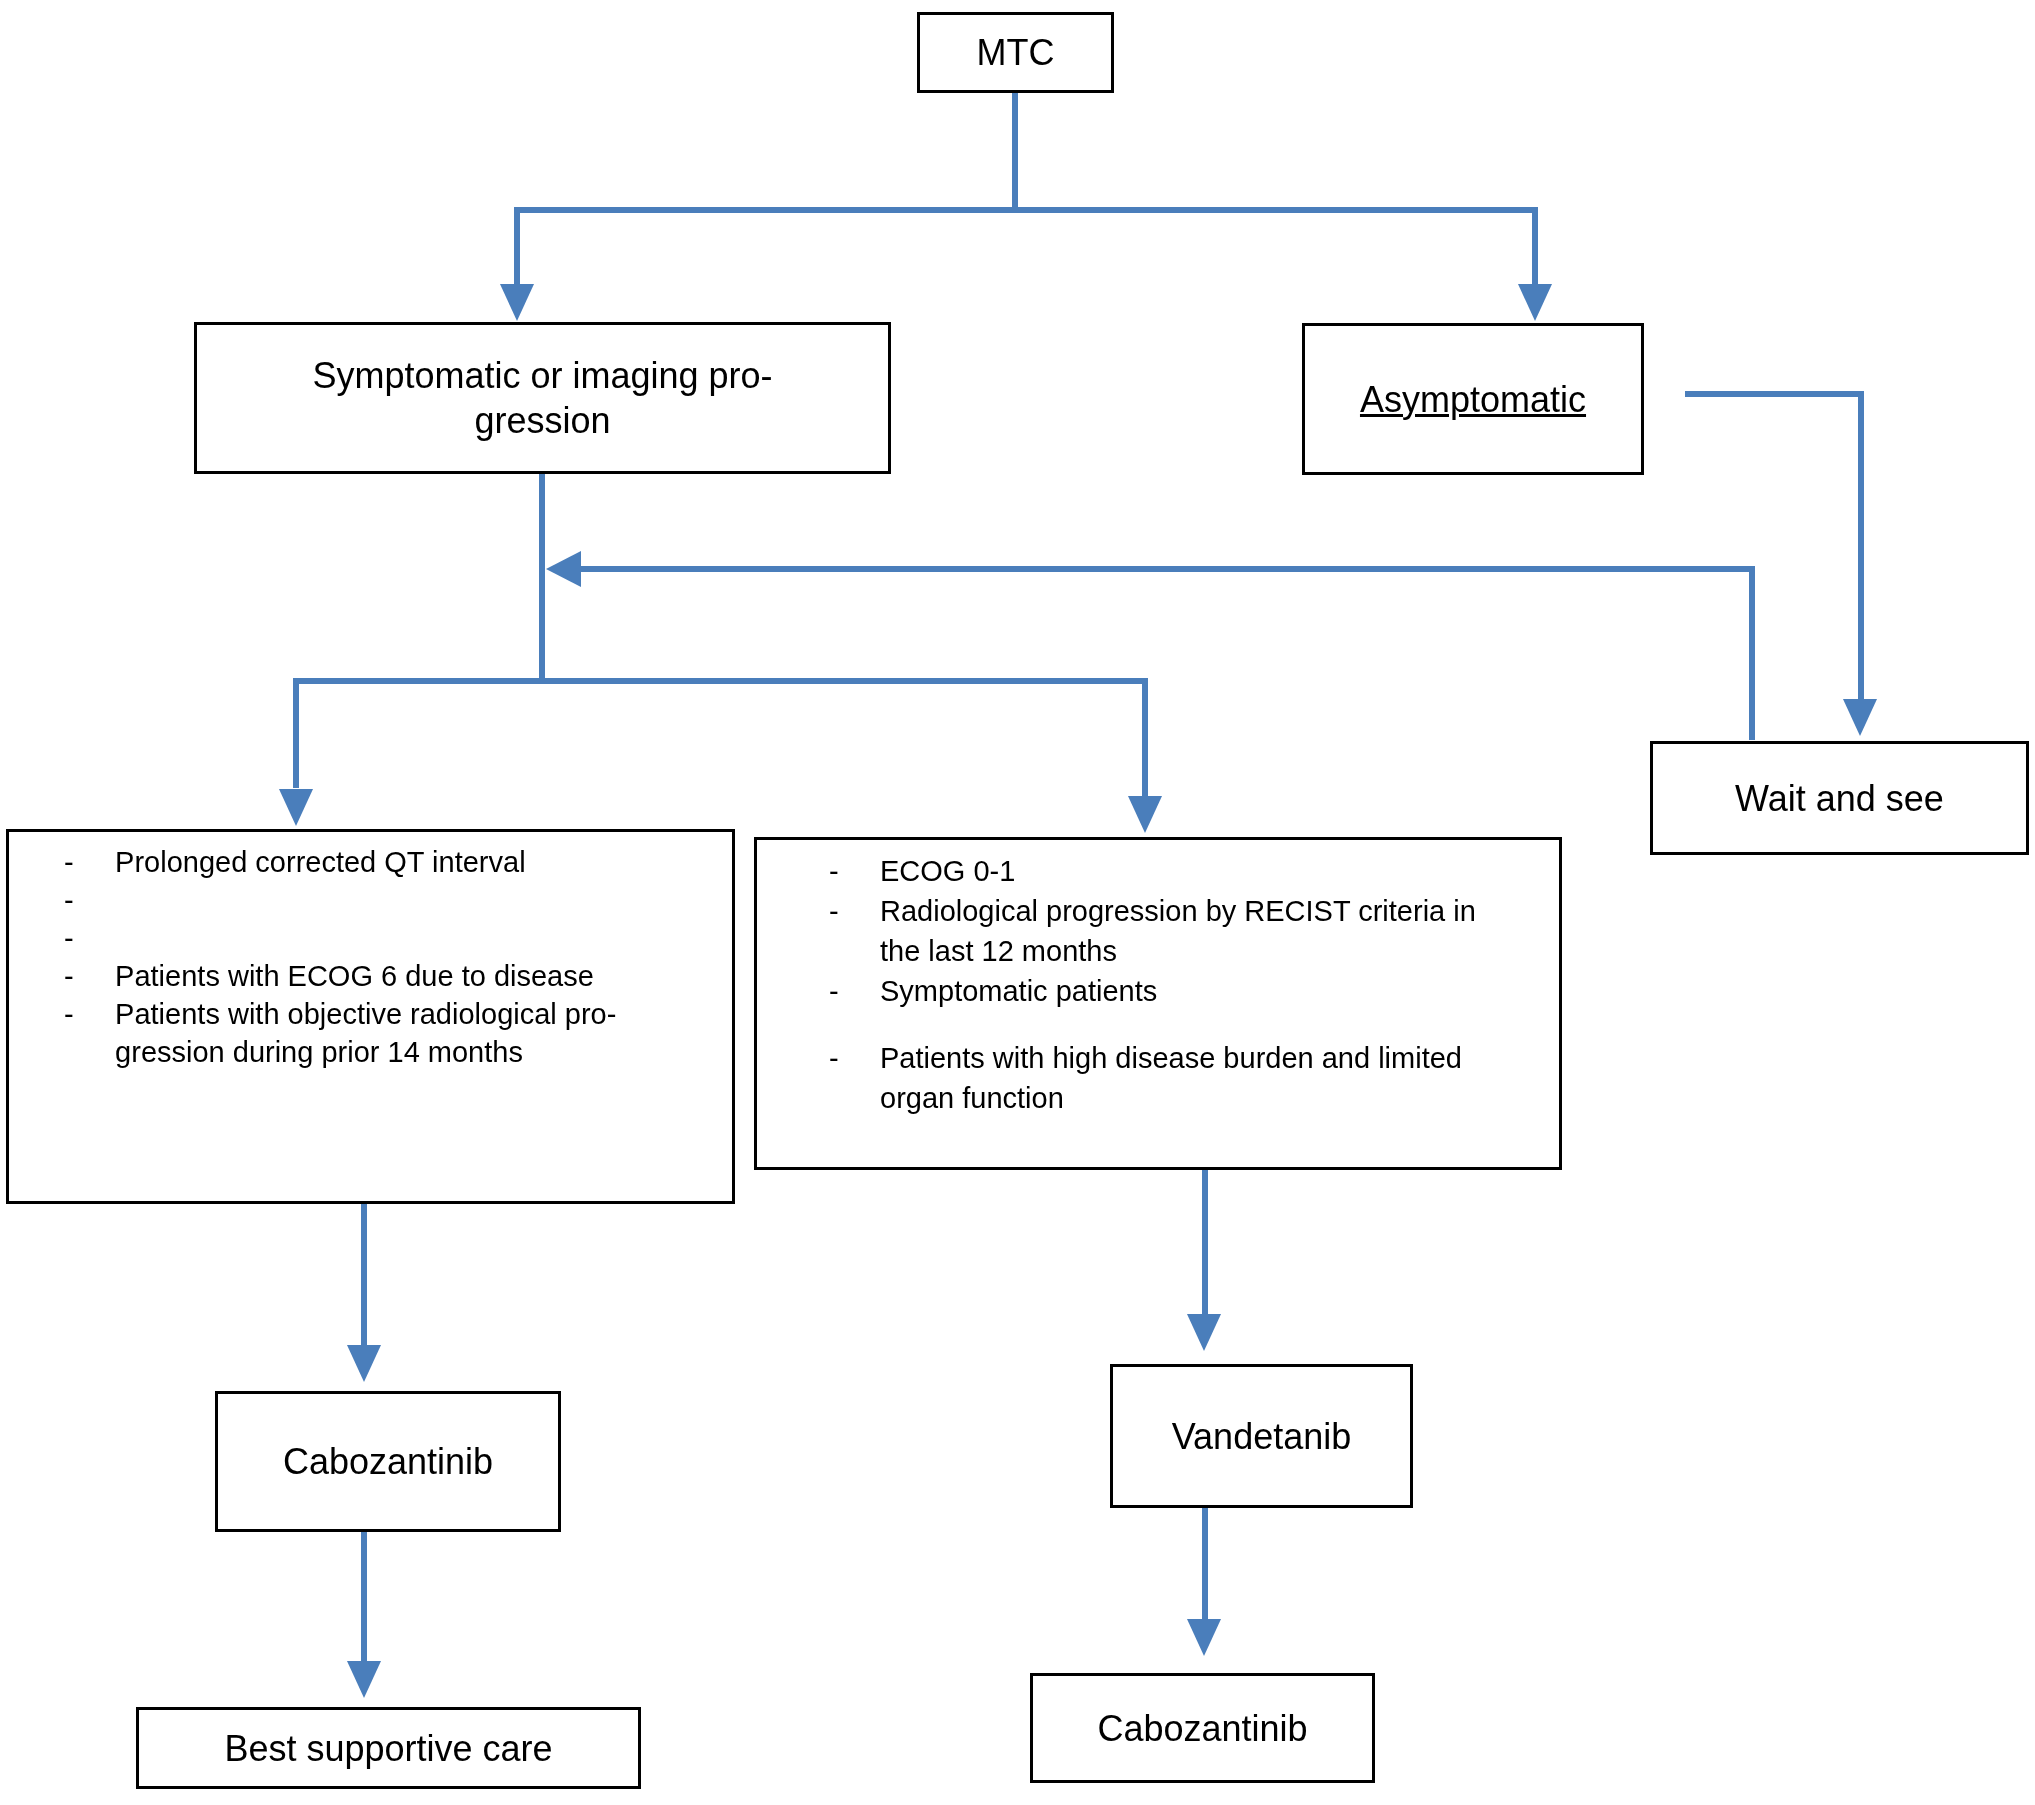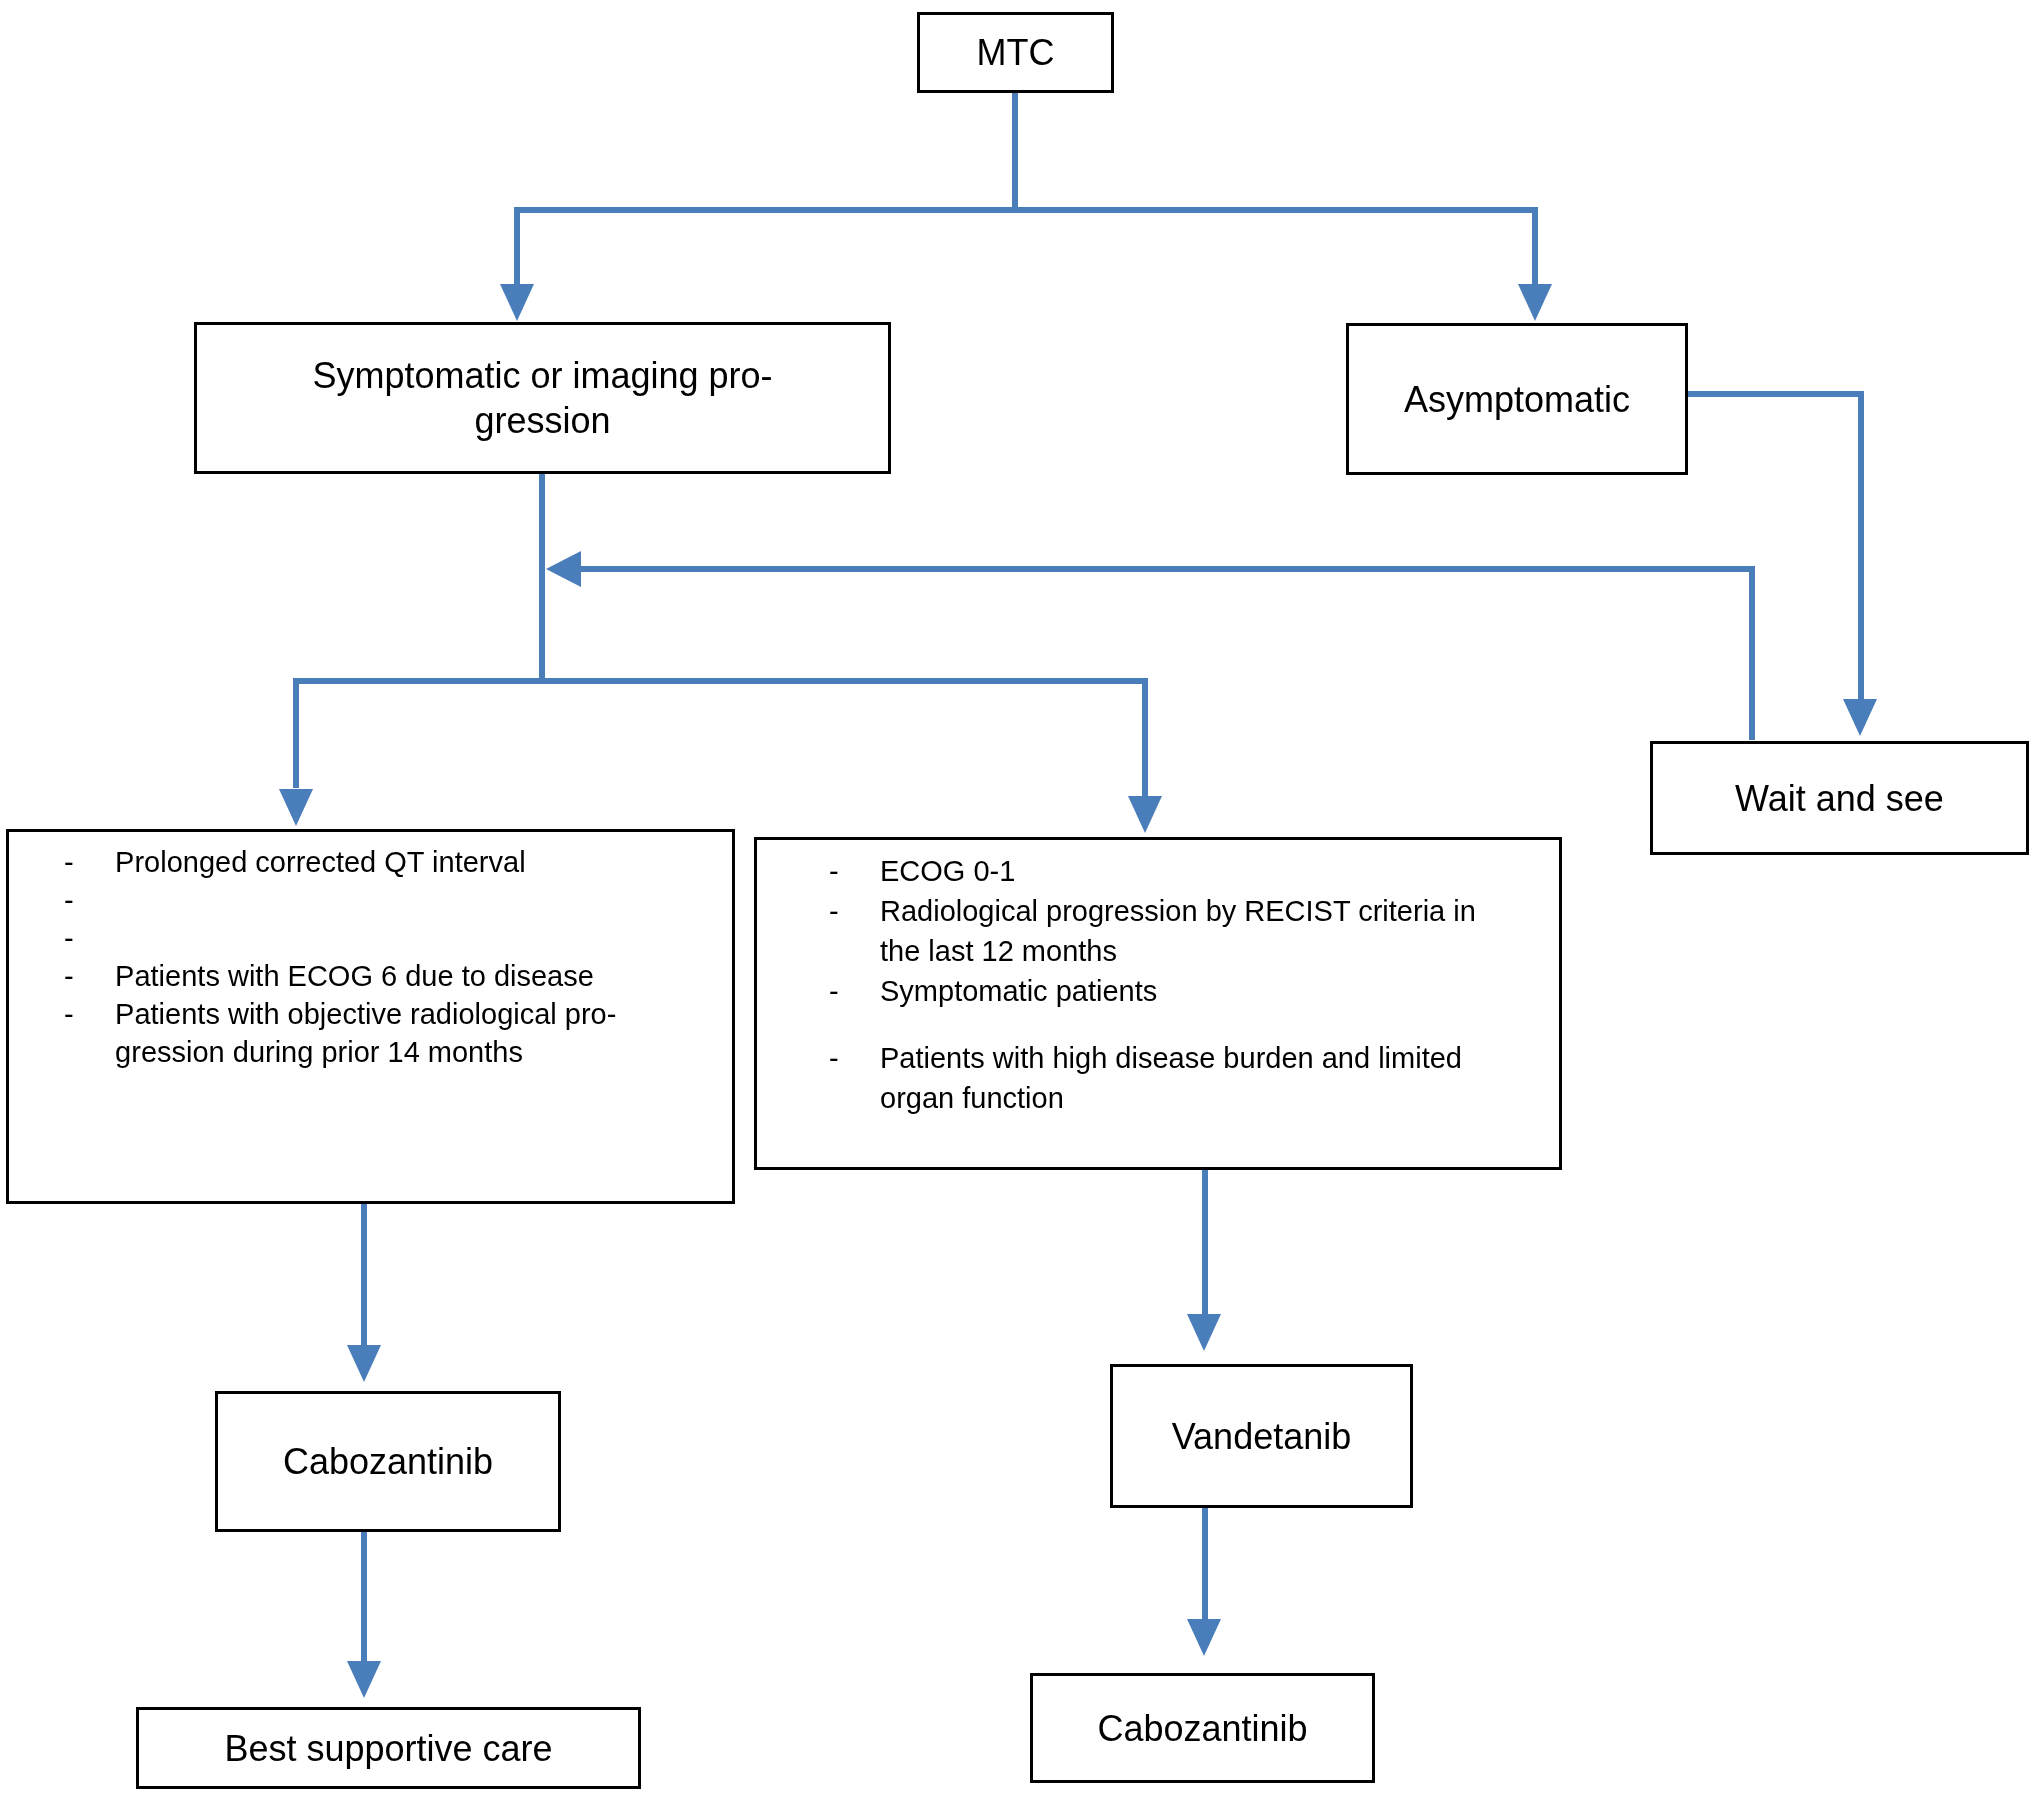--- a/index.html
+++ b/index.html
@@ -102,21 +102,21 @@
   <div class="line" style="left:1202px;top:1170px;width:6.1px;height:145px;"></div>
   <div class="arrow-down" style="left:1187px;top:1314px;"></div>
   <div class="line" style="left:1202px;top:1494px;width:6.1px;height:126px;"></div>
   <div class="arrow-down" style="left:1187px;top:1619px;"></div>
 
   <div class="node" style="left:917px;top:3.8px;width:197px;height:81px;margin-top:8px;">MTC</div>
 
   <div class="node" style="left:194px;top:322px;width:697px;height:152px;">Symptomatic or imaging pro-
 gression</div>
 
-  <div class="node" style="left:1346px;top:323px;width:342px;height:152px;">Asymptomatic</div>
+  <div class="node" style="left:1302px;top:323px;width:342px;height:152px;text-decoration:underline;">Asymptomatic</div>
 
   <div class="node" style="left:1650px;top:741px;width:379px;height:114px;">Wait and see</div>
 
   <div class="criteria left" style="left:6.1px;top:829px;width:729px;height:375px;">
     <ul>
       <li><span class="dash">-</span><span>Prolonged corrected QT interval</span></li>
       <li><span class="dash">-</span></li>
       <li><span class="dash">-</span></li>
       <li><span class="dash">-</span><span>Patients with ECOG 6 due to disease</span></li>
       <li><span class="dash">-</span><span>Patients with objective radiological pro-

